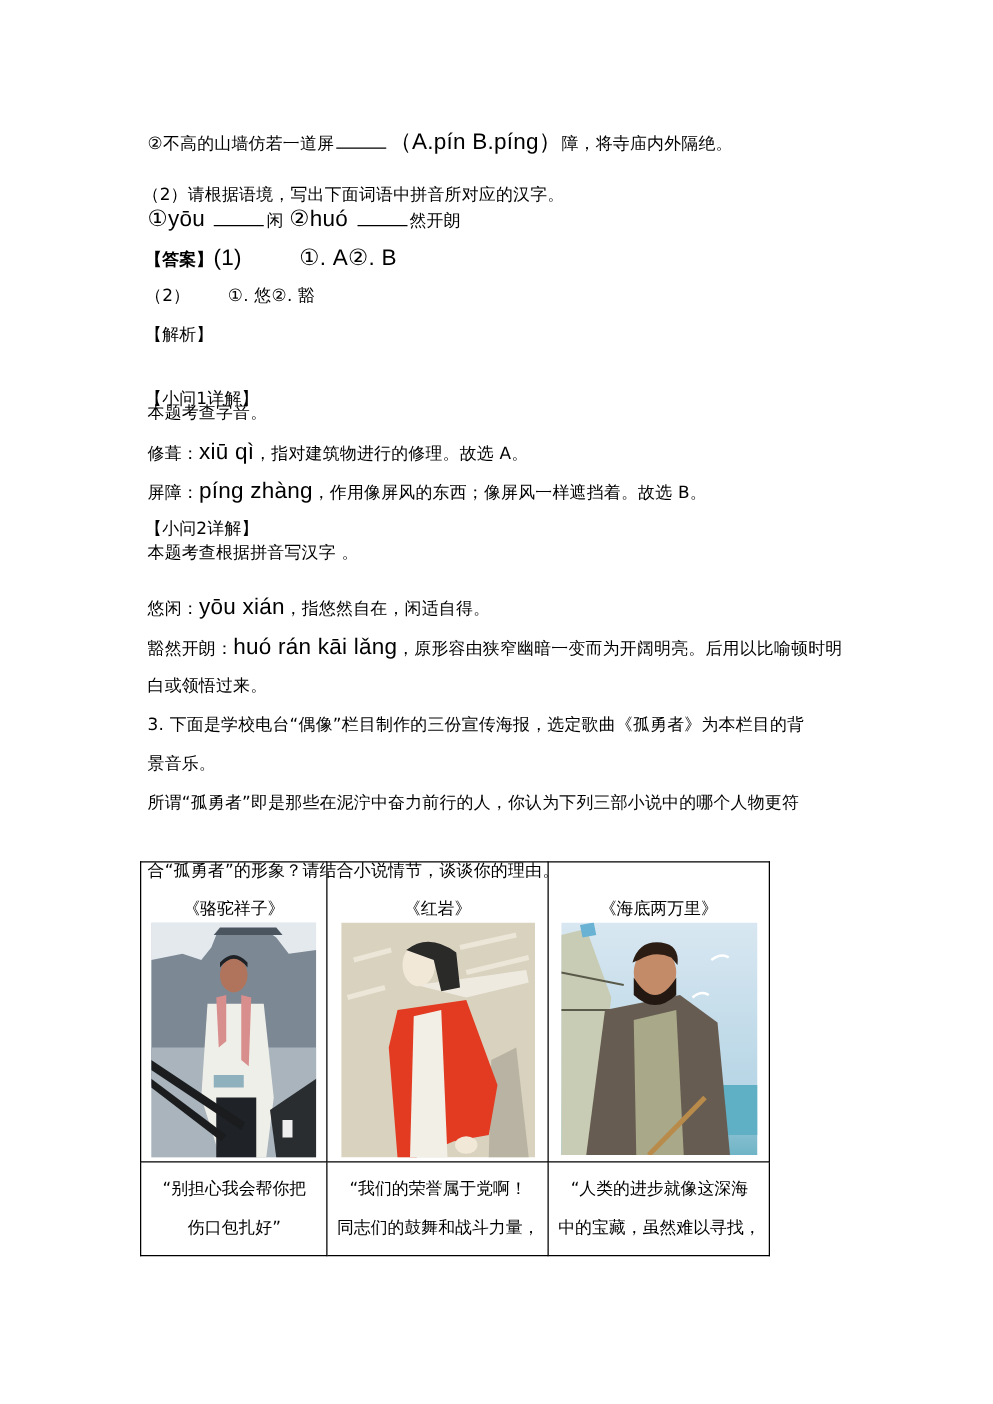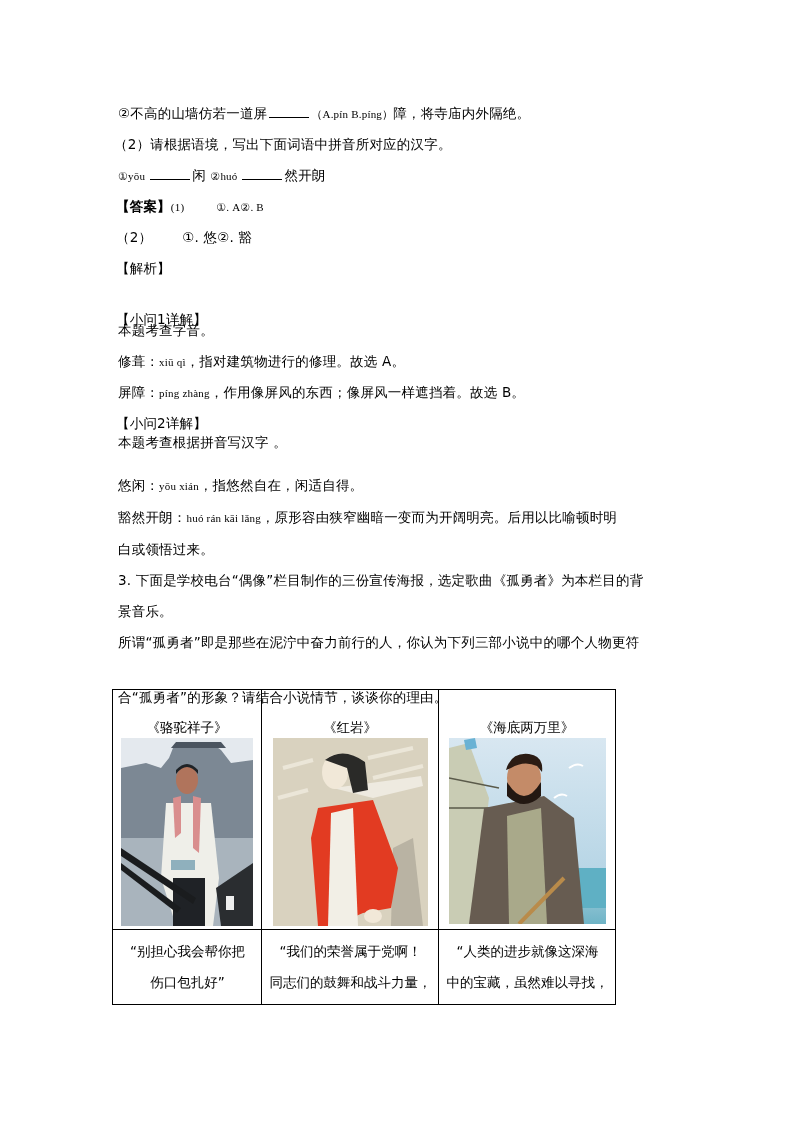--- a/index.html
+++ b/index.html
@@ -1,40 +1,40 @@
 <!DOCTYPE html>
 <html><head>
 <meta charset="utf-8">
 <style>
   html, body { margin:0; padding:0; background:#ffffff; }
   body { width:794px; height:1123px; position:relative; overflow:hidden;
          font-family:"DejaVu Sans", "Liberation Sans", sans-serif; color:#000; }
   .line { position:absolute; left:118px; font-size:13.5px; line-height:20px; white-space:nowrap; letter-spacing:0.2px; }
-  .mono { font-family:Liberation Serif, serif; font-size:11px; }
+  .mono { font-family:Liberation Sans, sans-serif; font-size:18px; }
   .blank { display:inline-block; width:40px; border-bottom:1px solid #000; height:14px; vertical-align:baseline; margin:0 2px; }
   table.posters { position:absolute; left:112px; top:689px; border-collapse:collapse; }
   table.posters td { border:1.3px solid #000; vertical-align:top; padding:0; }
   .title-cell { text-align:center; font-size:13.5px; padding-top:12px !important; }
   .title-text { display:block; height:22px; line-height:22px;margin-top:14px; }
   .poster { display:block; margin:0 auto; position:relative; overflow:hidden; }
   .quote-cell { font-size:13.5px; line-height:31px; padding:6px 6px 4px 7px !important;text-align:center; }
 </style>
 </head>
 <body>
 
 <div class="line" style="top:103px;">
   <span>②不高的山墙仿若一道屏</span><span class="blank"></span><span class="mono">（A.pín  B.píng）</span><span>障，将寺庙内外隔绝。</span>
 </div>
-<div class="line" style="top:134px; left:114px;">（2）请根据语境，写出下面词语中拼音所对应的汉字。</div>
+<div class="line" style="top:146px; left:114px;">（2）请根据语境，写出下面词语中拼音所对应的汉字。</div>
 <div class="line" style="top:165px;">
   <span class="mono">①yōu </span><span class="blank"></span><span>闲 </span><span class="mono">②huó </span><span class="blank"></span><span>然开朗</span>
 </div>
 
 <div class="line" style="top:196px; left:116px;">
-  <span style="font-weight:bold;">【答案】</span><span class="mono">(1)</span><span class="mono" style="margin-left:32px;">①. A</span><span class="mono" style="">②. B</span>
+  <span style="font-weight:bold;">【答案】</span><span class="mono">(1)</span><span class="mono" style="margin-left:46px;">①. A</span><span class="mono" style="">②. B</span>
 </div>
 <div class="line" style="top:227px; left:116px;">
   <span>（2）</span><span style="margin-left:30px;margin-top:47px;">①. 悠</span><span style="">②. 豁</span>
 </div>
 
 <div class="line" style="top:258px; left:116px;">【解析】</div>
 <div class="line" style="top:289px; left:116px;margin-top:20px;">【小问1详解】</div>
 <div class="line" style="top:320px;">本题考查字音。</div>
 <div class="line" style="top:351px;">
   <span>修葺：</span><span class="mono">xiū qì</span><span>，指对建筑物进行的修理。故选 A。</span>

